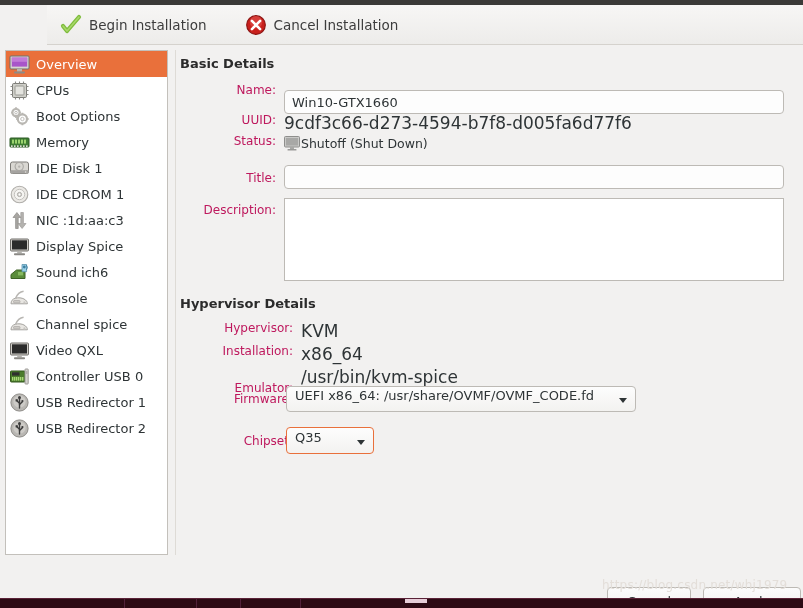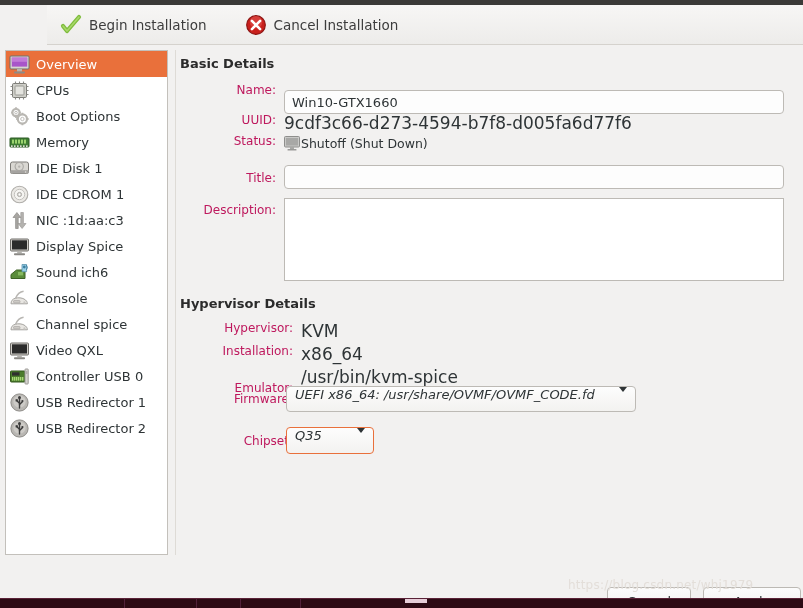--- a/index.html
+++ b/index.html
@@ -131,31 +131,30 @@
     padding: 3px 5px;
     resize: none;
     outline: none;
   }
   .status-row {
     position: absolute;
     display: flex; align-items: center; gap: 1px;
   }
   .combo {
     position: absolute;
-    display: flex; align-items: flex-start;
+    display: flex; align-items: flex-end;
     justify-content: space-between;
     background: linear-gradient(to bottom, #fdfdfd 0%, #f3f2f0 100%);
     border: 1px solid #bdbab5;
     border-radius: 4px;
     font-size: 13px;
     color: #2e3436;
-    padding: 0 8px;
+    padding: 8px 8px;
     cursor: default;
     white-space: nowrap;
-    font-style: italic;
   }
   .combo.focused { border-color: #e9703b; }
   .combo .arrow {
     width: 0; height: 0;
     border-left: 4.5px solid transparent;
     border-right: 4.5px solid transparent;
     border-top: 5.5px solid #2e3436;
     margin-left: 10px;
   }
 
@@ -172,21 +171,21 @@
     border-radius: 4px;
     background: linear-gradient(to bottom, #fcfcfc 0%, #efeeec 100%);
     font-family: inherit; font-size: 13px;
     color: #2e3436;
     cursor: default;
     padding: 0;
     margin-top: 24px;
   }
   .watermark {
     position: absolute;
-    left: 568px; top: 578px;
+    left: 602px; top: 578px;
     font-size: 12px;
     color: #e3ded9;
     letter-spacing: 0.2px;
     white-space: nowrap;
     pointer-events: none;
     user-select: none;
   }
 
   
   .taskbar {

